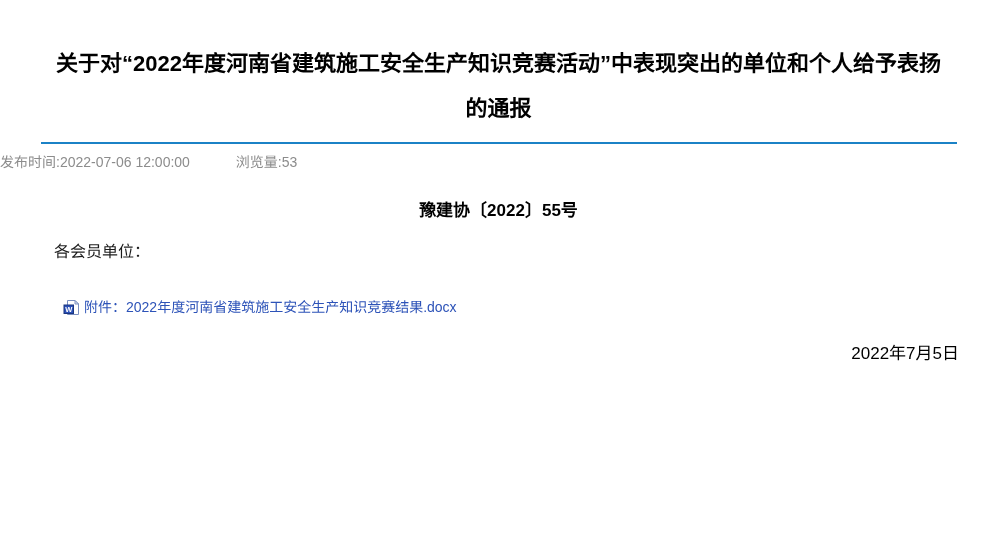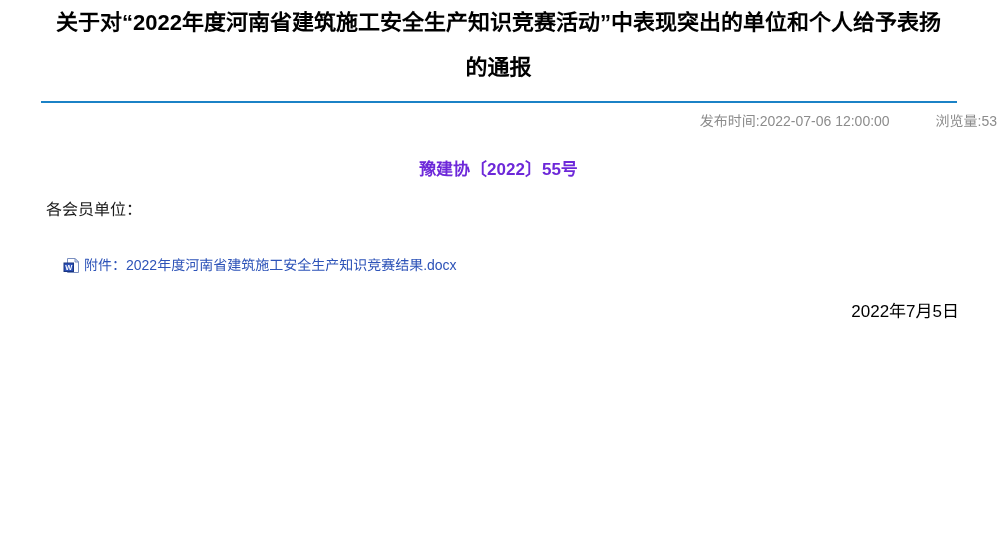--- a/index.html
+++ b/index.html
@@ -11,58 +11,59 @@
   .page {
     position: relative;
     width: 997px;
     height: 538px;
     background: #ffffff;
     overflow: hidden;
   }
   .title {
     width: 890px;
     margin: 0 auto;
+    padding-top: 41px;
     font-size: 22px;
     font-weight: bold;
     line-height: 45px;
     color: #000000;
     text-align: center;
   }
   .rule {
     width: 916px;
     height: 2px;
     margin: 11px auto 0 auto;
     background: #1b82c6;
   }
   .meta {
     margin-top: 9px;
-    text-align: right;
+    text-align: left;
     font-size: 14px;
     line-height: 18px;
     color: #8c8c8c;
   }
   .meta .views {
     margin-left: 42px;
   }
   .doc-number {
     margin-top: 25px;
     text-align: center;
     font-size: 17px;
     font-weight: bold;
-    color: #6d28d9;
+    color: #000000;
   }
   .content {
     margin: 15px 38px 0 38px;
     font-size: 16px;
     line-height: 29px;
     color: #1a1a1a;
     text-align: justify;
   }
   .salutation {
-    margin: 8px;
+    margin: 16px;
   }
   .para {
     margin: 6px 0 0 0;
     text-indent: 2em;
   }
   .attachment {
     margin-top: 32px;
     padding-left: 25px;
     line-height: 18px;
   }

